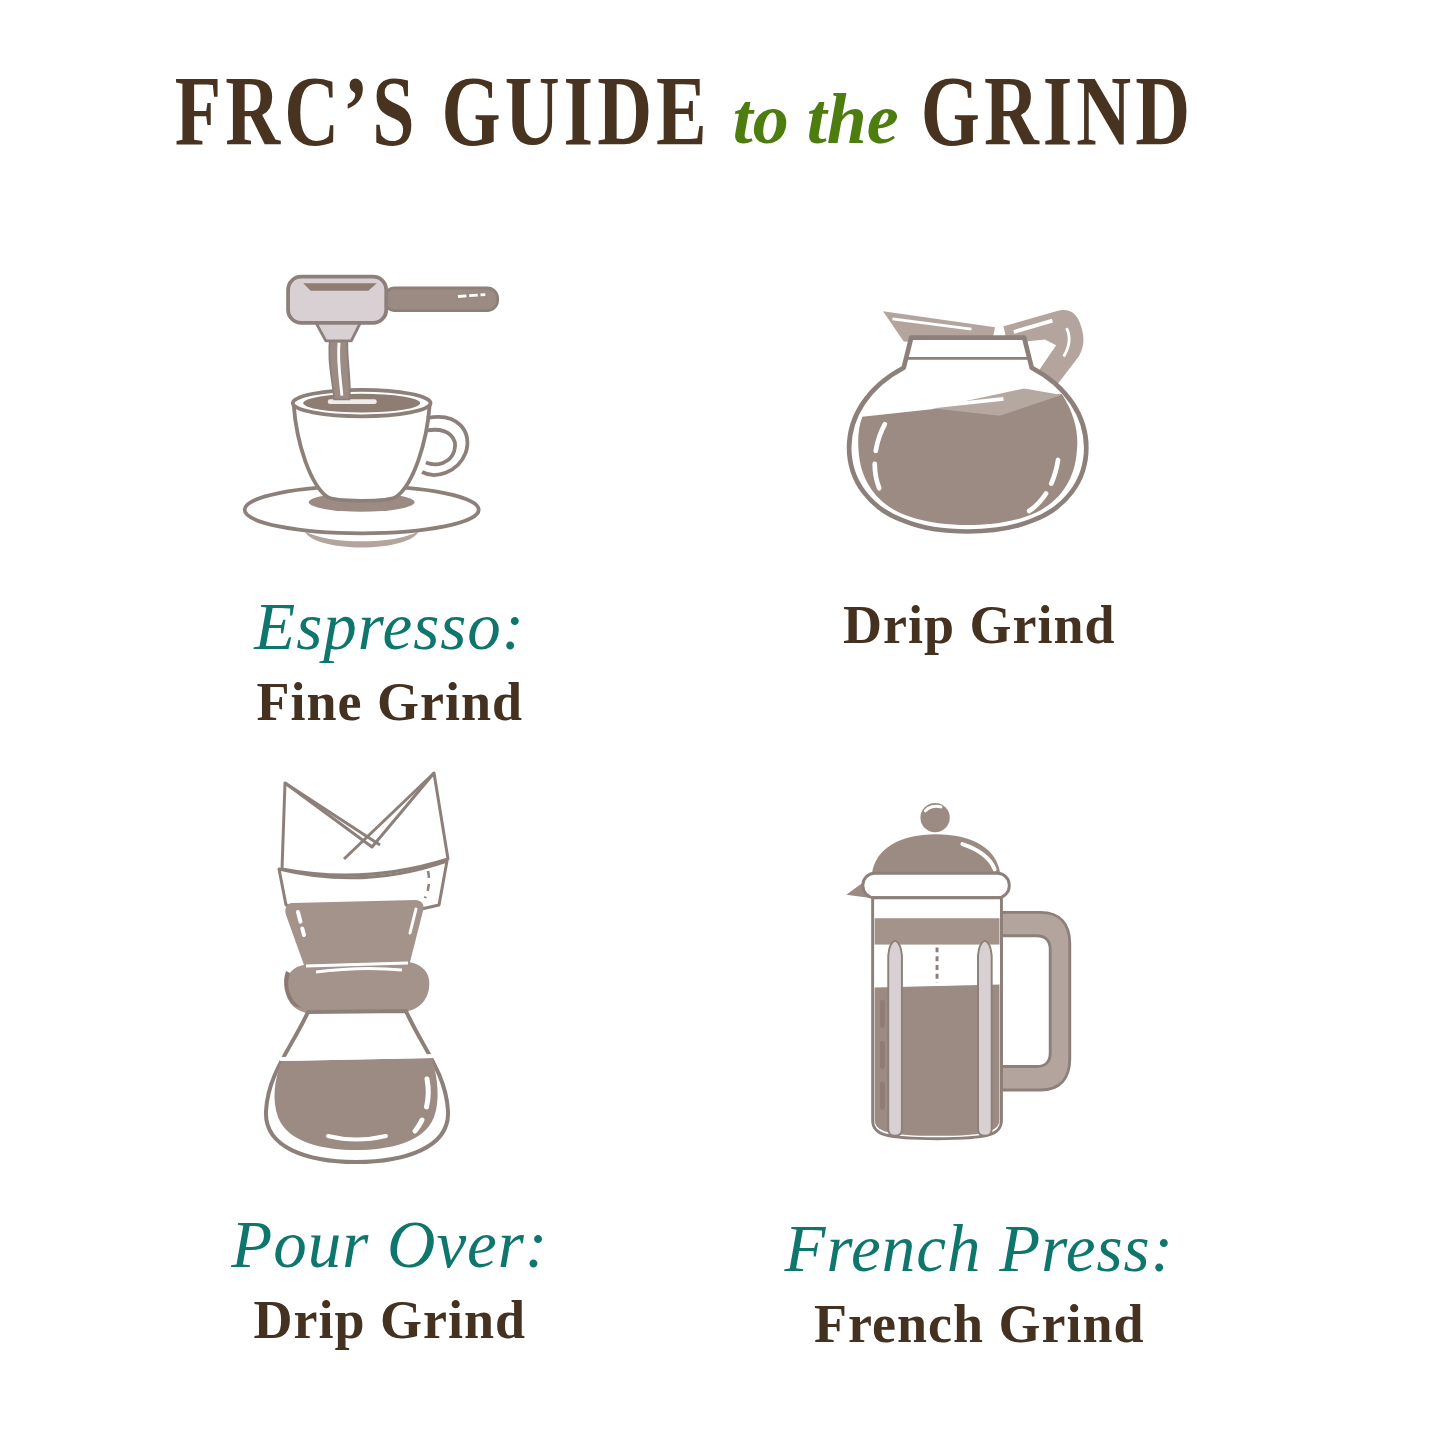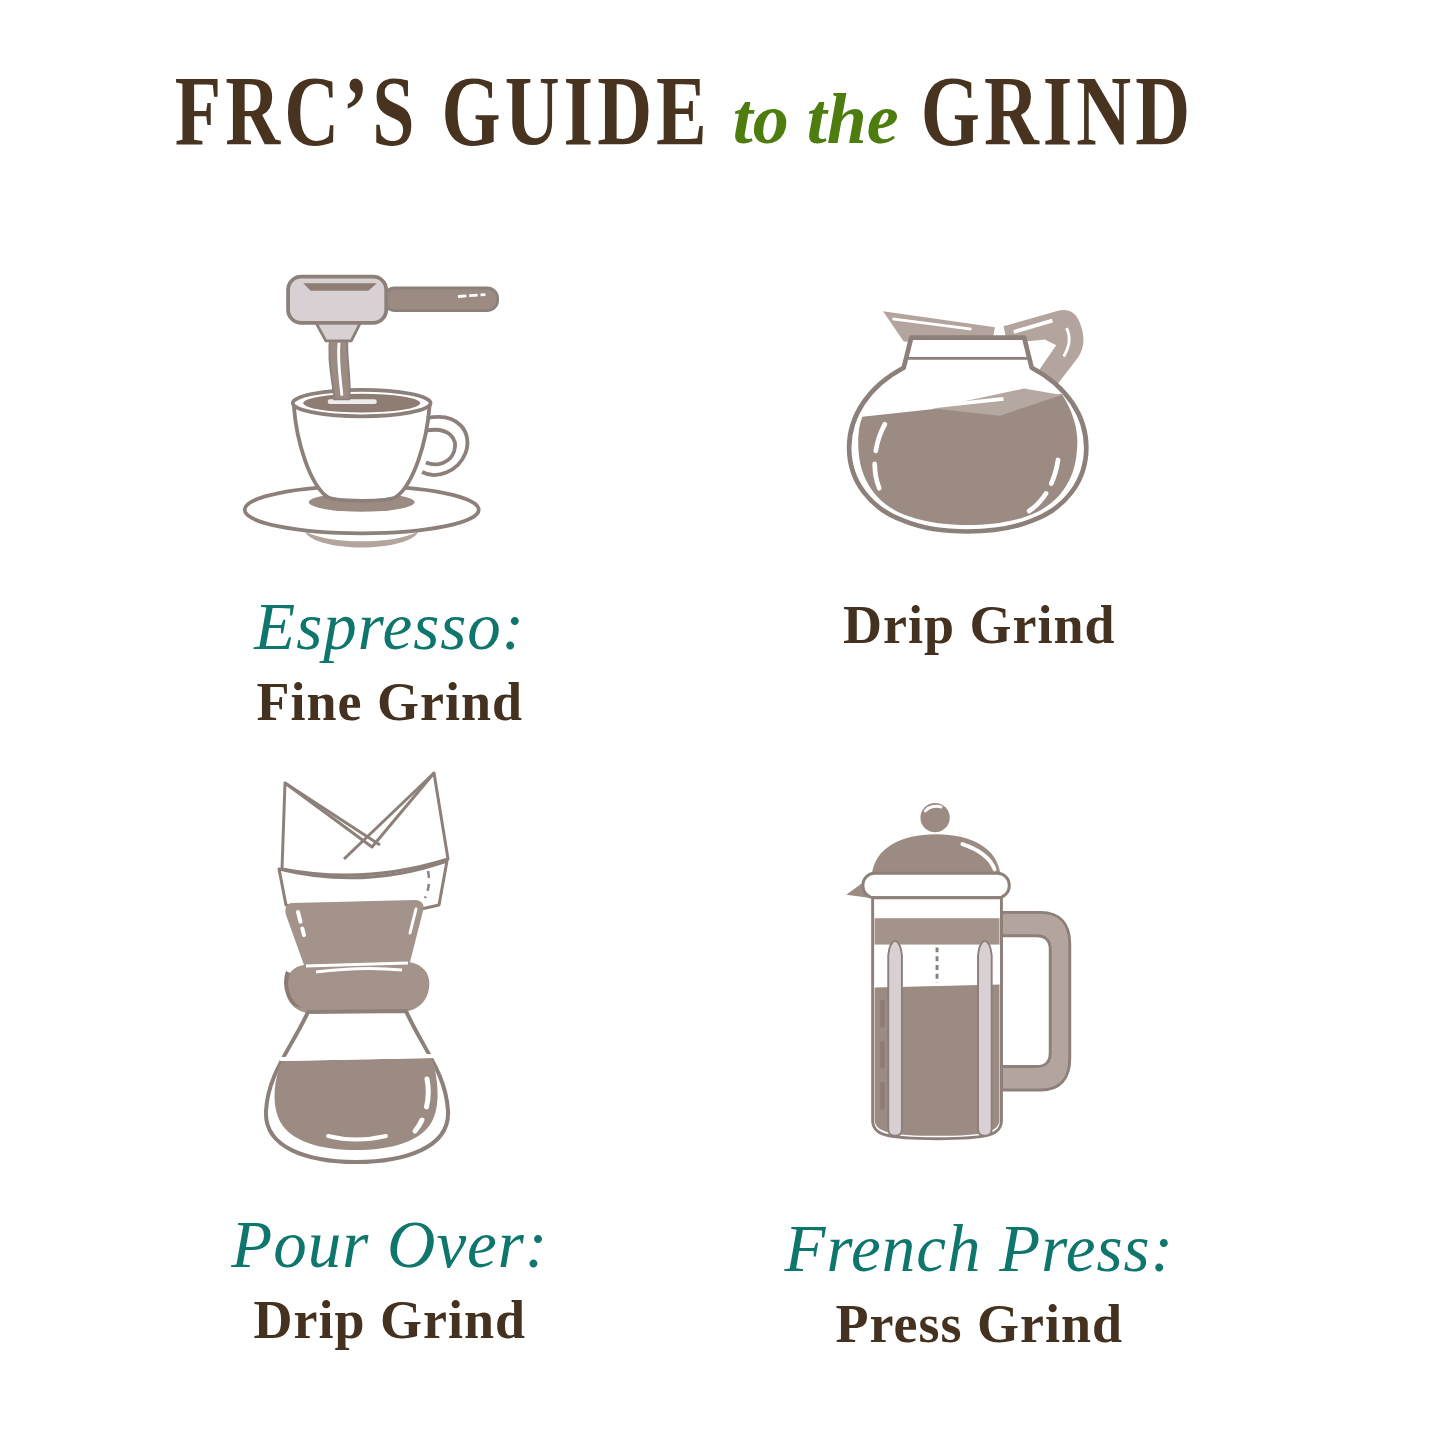--- a/index.html
+++ b/index.html
@@ -176,18 +176,18 @@
           <path d="M58,195 L186,192 L186,330 C186,343 171,347 122,347 C73,347 58,343 58,330 Z" fill="#9c8b83"></path>
           <line x1="58" y1="193" x2="186" y2="190" stroke="#ffffff" stroke-width="3"></line>
 
           <path d="M72,162 C73,152 76,148 79,147 C82,148 85,152 86,162 L86,340 C86,346 82,347 79,347 C76,347 72,346 72,340 Z" fill="#d8d0d3" stroke="#8d807a" stroke-width="2"></path>
           <path d="M164,162 C165,152 168,148 171,147 C174,148 177,152 178,162 L178,340 C178,346 174,347 171,347 C168,347 164,346 164,340 Z" fill="#d8d0d3" stroke="#8d807a" stroke-width="2"></path>
           <line x1="66" y1="210" x2="66" y2="330" stroke="#8f7d74" stroke-width="5" stroke-dasharray="24 18" stroke-linecap="round"></line>
         </svg>
       </div>
       <figcaption class="caption">
         <div class="method">French Press:</div>
-        <div class="grind">Press Grind</div>
+        <div class="grind">French Grind</div>
       </figcaption>
     </figure>
 
   </div>
 </div>
 
 </body></html>

